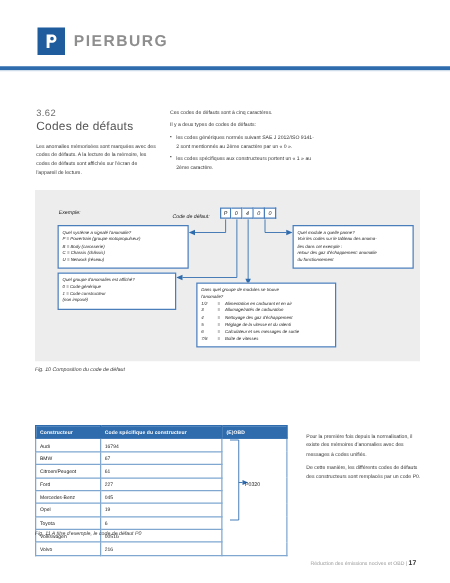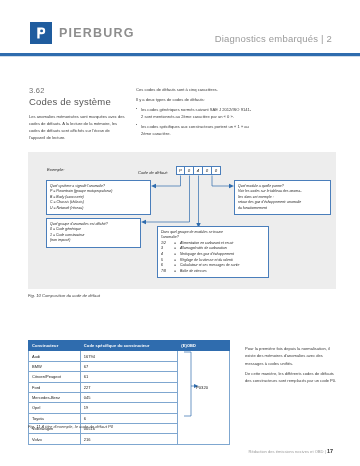--- a/index.html
+++ b/index.html
@@ -150,27 +150,26 @@
   <div class="header">
     <div class="logo-wrap">
       <span class="logo-mark">
         <svg width="14" height="14" viewBox="0 0 14 14">
           <path d="M3.3 1.6h4.6a3.3 3.3 0 0 1 0 6.6H5.6v4.2H3.3z" fill="#ffffff"></path>
           <circle cx="7.6" cy="4.9" r="1.45" fill="#1F5C9E"></circle>
         </svg>
       </span>
       <span class="logo-text">PIERBURG</span>
     </div>
-    <div class="header-title">Diagnostics embarqués | 2</div>
     <div class="header-rule"></div>
     <div class="header-rule2"></div>
   </div>
 
   <div class="sec-num">3.62</div>
-  <div class="sec-title">Codes de système</div>
+  <div class="sec-title">Codes de défauts</div>
 
   <div class="col-left">Les anomalies mémorisées sont marquées avec des codes de défauts. A la lecture de la mémoire, les codes de défauts sont affichés sur l'écran de l'appareil de lecture.</div>
 
   <div class="col-right">
     <p>Ces codes de défauts sont à cinq caractères.</p>
     <p>Il y a deux types de codes de défauts:</p>
     <ul class="bullets">
       <li>les codes génériques normés suivant SAE J 2012/ISO 9141-2 sont mentionnés au 2ème caractère par un « 0 ».</li>
       <li>les codes spécifiques aux constructeurs portent un « 1 » au 2ème caractère.</li>
     </ul>

